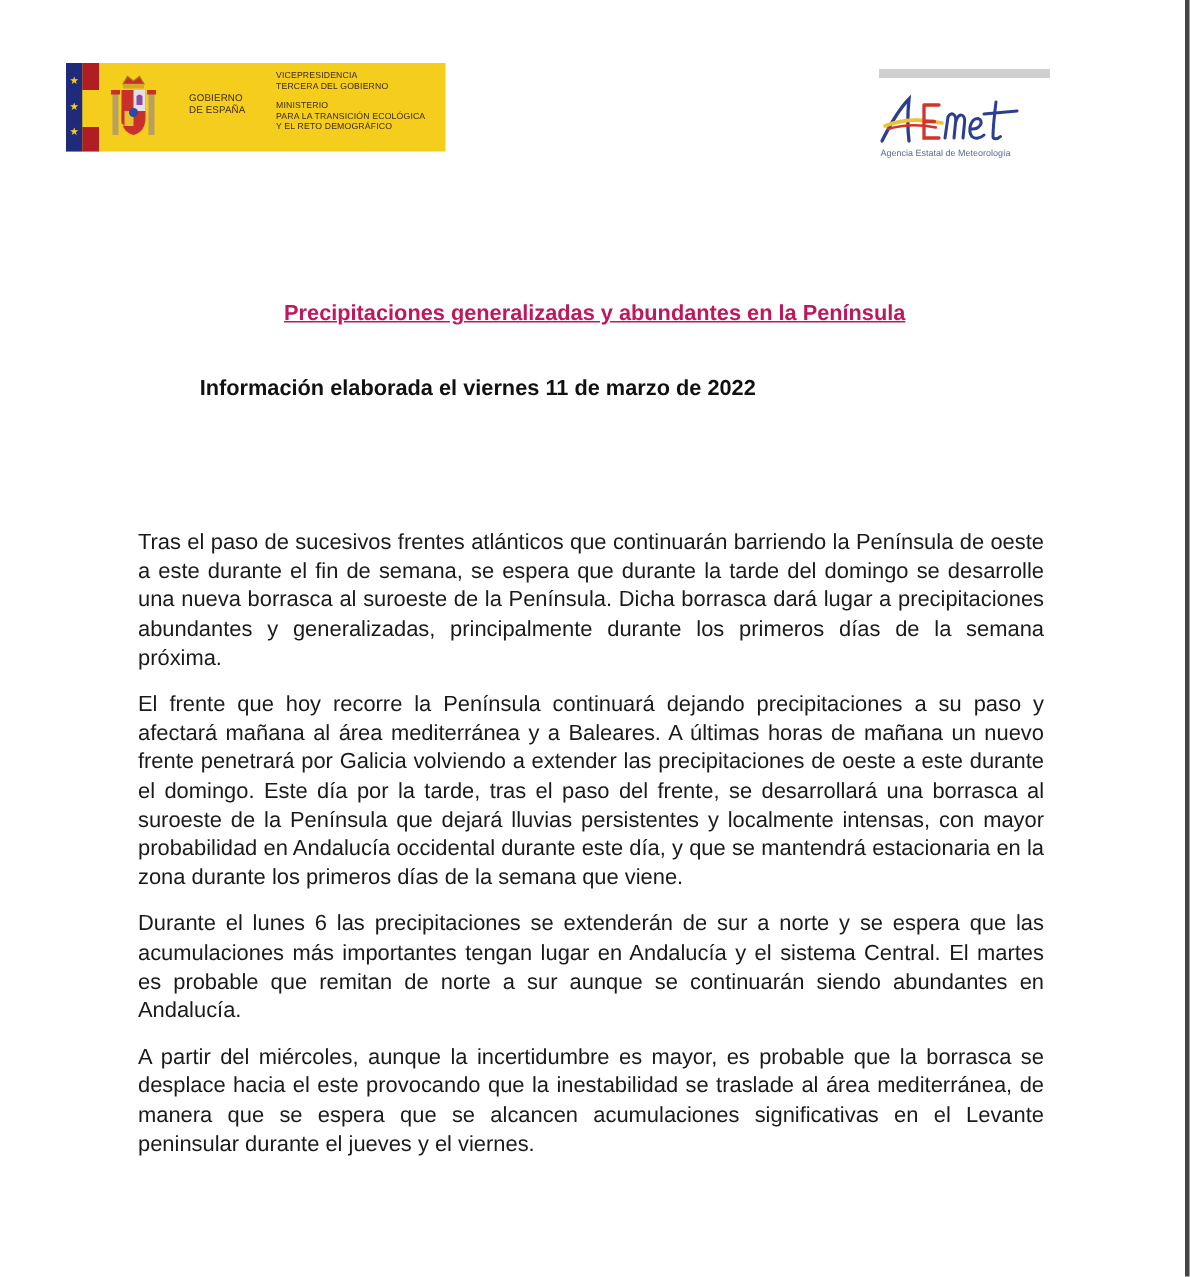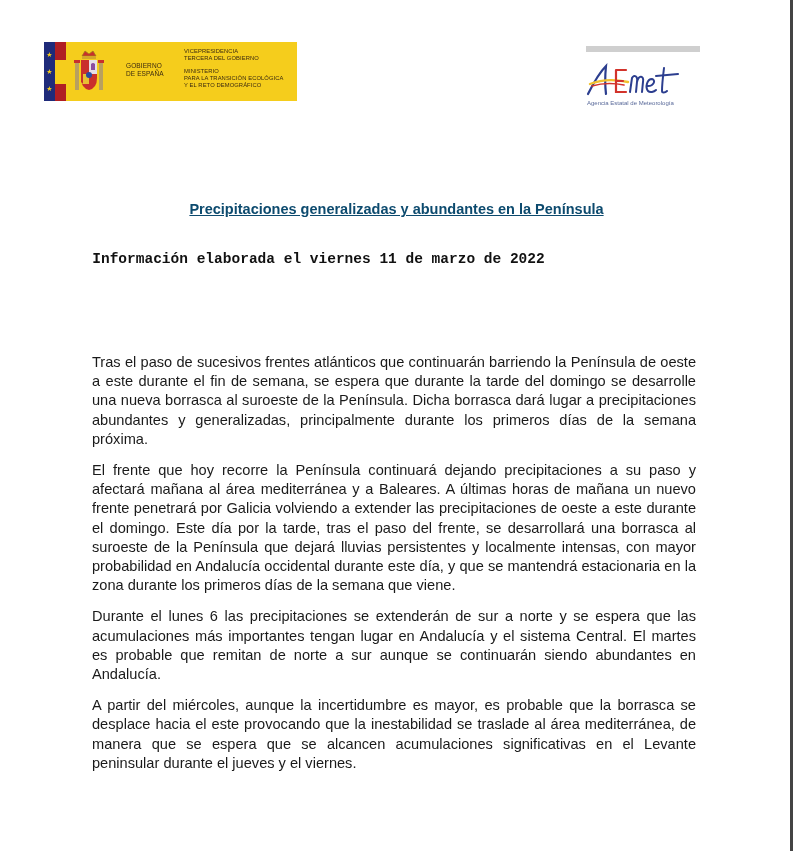--- a/index.html
+++ b/index.html
@@ -113,32 +113,31 @@
     
     .doc-title {
       position: absolute;
       left: 0;
       width: 793px;
       top: 201px;
       text-align: center;
       font-weight: bold;
       font-size: 14.5px;
       text-decoration: underline;
-      color: #0c4a6e;
+      color: #be185d;
     }
     .doc-subtitle {
       position: absolute;
       left: 0;
       width: 637px;
       top: 251px;
       text-align: center;
       font-weight: bold;
       font-size: 14.5px;
       color: #111111;
-      font-family: Liberation Mono, monospace;
     }
     
     .doc-body {
       position: absolute;
       left: 92px;
       top: 353px;
       width: 604px;
       font-size: 14.6px;
       line-height: 19.2px;
       text-align: justify;

